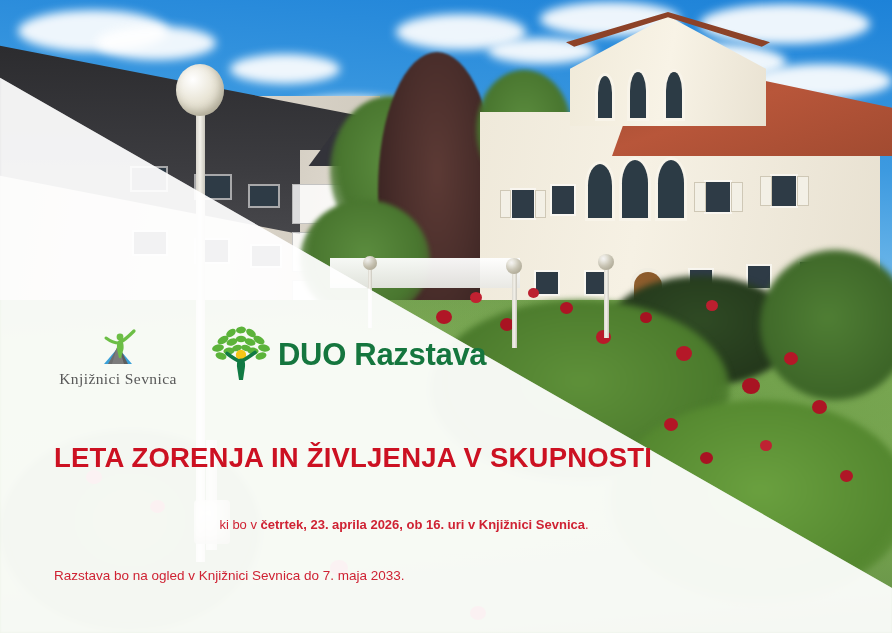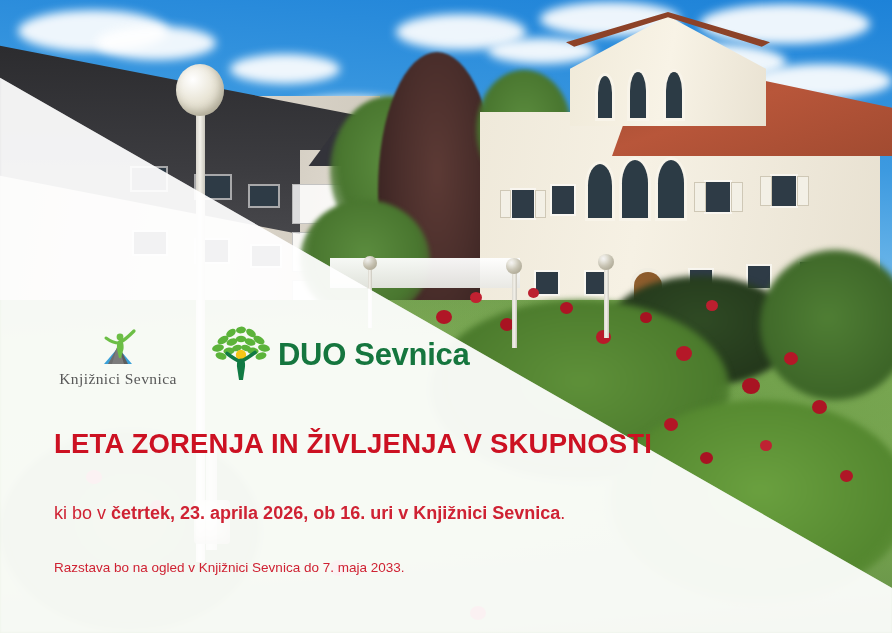--- a/index.html
+++ b/index.html
@@ -258,28 +258,30 @@
     font-size: 14.5px;
     line-height: 1.2;
     letter-spacing: .1px;
     color: #cf2233;
   }
   .line-title {
     font-size: 27.5px;
     font-weight: bold;
     letter-spacing: .2px;
     line-height: 1.15;
+    margin-top: 14px;
     color: #cc1122;
     white-space: nowrap;
   }
   .line-when {
-    font-size: 18px;
+    font-size: 13px;
     line-height: 1.2;
     margin-top: 43px;
     color: #cf2233;
+    text-align: center;
   }
   .line-when b { font-weight: bold; }
   .line-until {
     font-size: 13.5px;
     line-height: 1.2;
     margin-top: 36px;
     color: #cf2233;
   }
 </style>
 </head>
@@ -452,21 +454,21 @@
               <ellipse cx="36" cy="26" rx="5" ry="3.2" transform="rotate(14 36 26)"></ellipse>
             </g>
             <circle cx="31" cy="33" r="5.2" fill="#f5c518"></circle>
             <g fill="#117a43">
               <path d="M31 36.5 c3.2 0 4.4 3.4 4 8.2 L33 58 h-4 L27 44.7 c-.4-4.8 .8-8.2 4-8.2 Z"></path>
               <path d="M31.5 39 C36 37 41 33.5 45 30.5" stroke="#117a43" stroke-width="3.6" fill="none" stroke-linecap="round"></path>
               <path d="M30 39.5 C26 38 21 34.5 17 31.5" stroke="#117a43" stroke-width="3.6" fill="none" stroke-linecap="round"></path>
             </g>
           </svg>
         </div>
-        <div class="name">DUO Sevnica</div>
+        <div class="name">DUO Razstava</div>
       </div>
     </div>
 
     <div class="text-block">
       <div class="line-title">LETA ZORENJA IN ŽIVLJENJA V SKUPNOSTI</div>
       <div class="line-when"><span>ki bo v </span><b>četrtek, 23. aprila 2026, ob 16. uri v Knjižnici Sevnica</b><span>.</span></div>
       <div class="line-until">Razstava bo na ogled v Knjižnici Sevnica do 7. maja 2033.</div>
     </div>
 
   </div>

